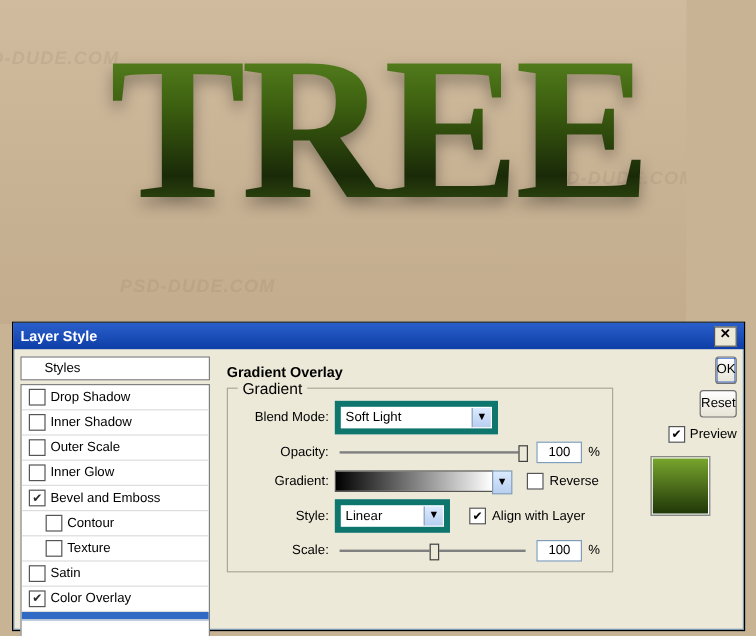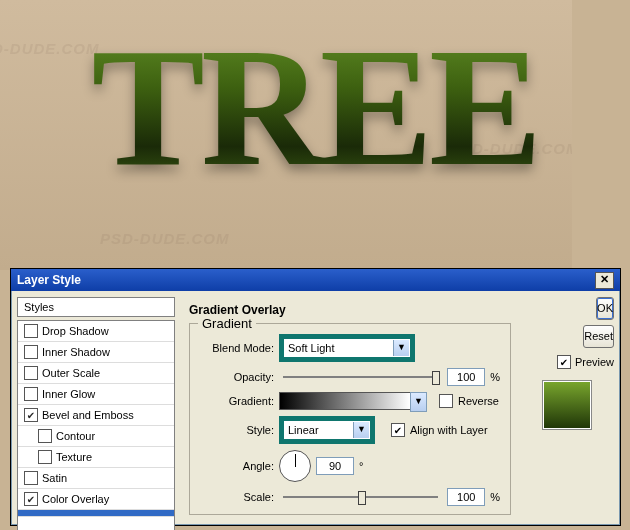--- a/index.html
+++ b/index.html
@@ -83,21 +83,21 @@
     height: calc(100% - 22px);
   }
   .sidebar {
     width: 170px;
     padding: 6px;
     box-sizing: border-box;
   }
   .styles-hdr {
     border: 1px solid #808080;
     background: #fff;
-    padding: 3px 6px;
+    padding: 3px 19px;
     margin-bottom: 3px;
   }
   .side-list {
     border: 1px solid #808080;
     background: #fff;
     height: 210px;
     overflow-y: auto;
   }
   .side-item {
     padding: 3px 4px 3px 6px;
@@ -382,28 +382,20 @@
           <div class="row-label">Style:</div>
           <div class="dropdown" style="width:80px">
             <span>Linear</span>
             <span class="arrow">▼</span>
           </div>
           <span style="width:6px"></span>
           <span class="small-chk">✔</span>
           <span>Align with Layer</span>
         </div>
 
-        <div class="row">
-          <div class="row-label">Angle:</div>
-          <div class="angle-dial">
-              <div class="needle"></div>
-            </div>
-          <div class="numbox">90</div>
-          <span class="pct">°</span>
-        </div>
 
         <div class="row" style="margin-bottom:0">
           <div class="row-label">Scale:</div>
           <div class="slider" style="width:130px">
               <div class="thumb" style="left:calc(50% - 3px)"></div>
             </div>
           <div class="numbox">100</div>
           <span class="pct">%</span>
         </div>
       </div>

